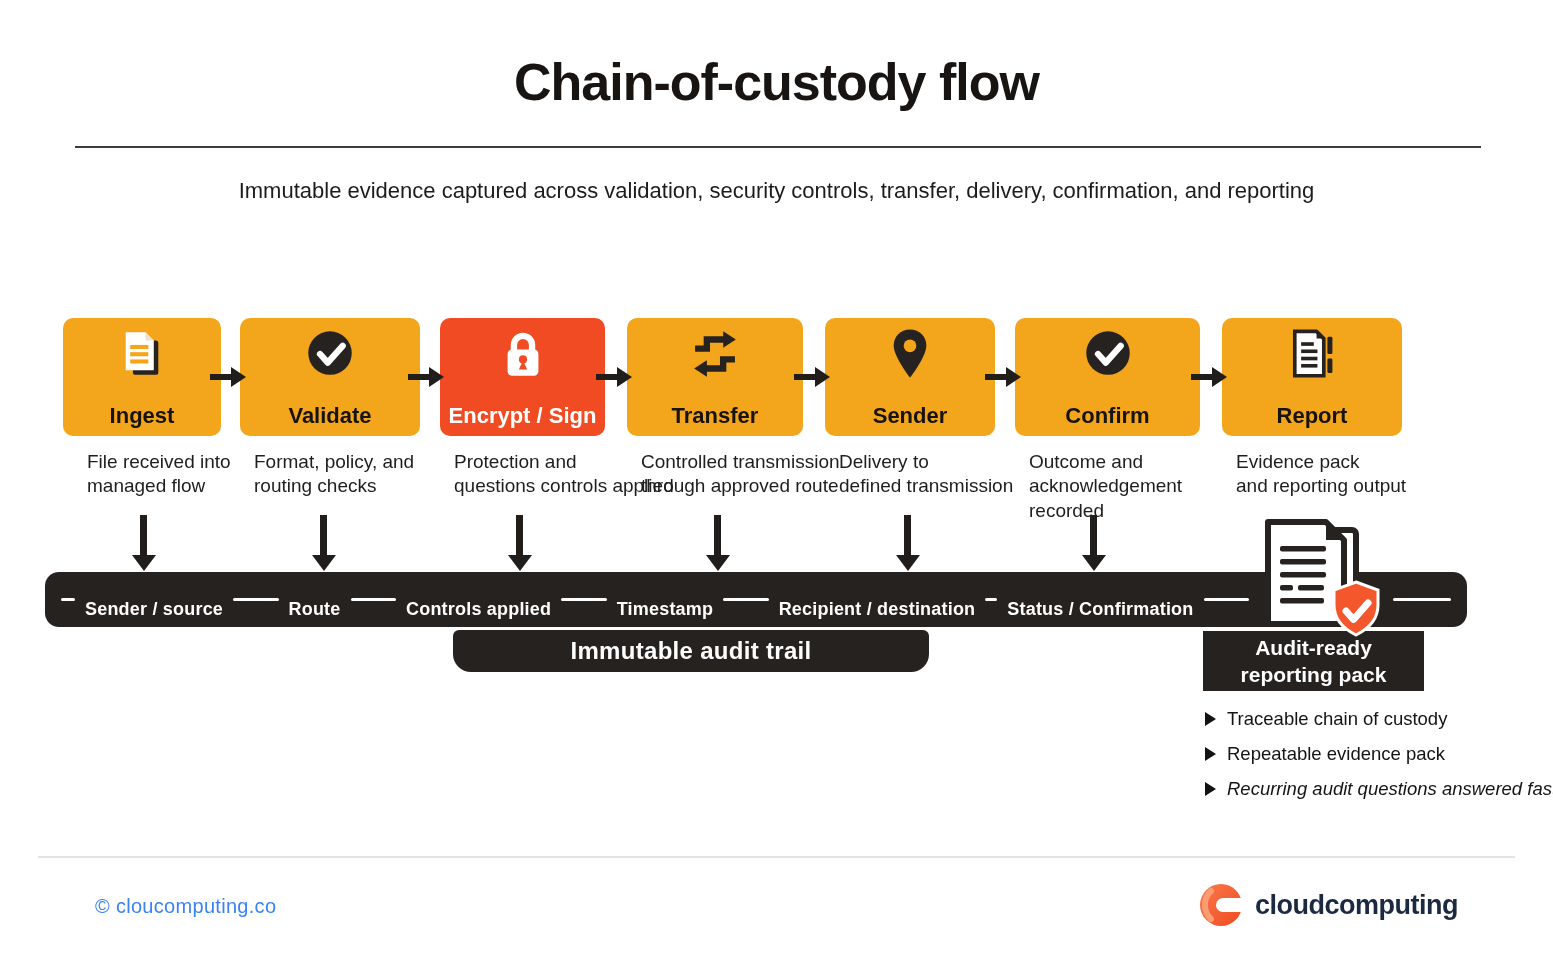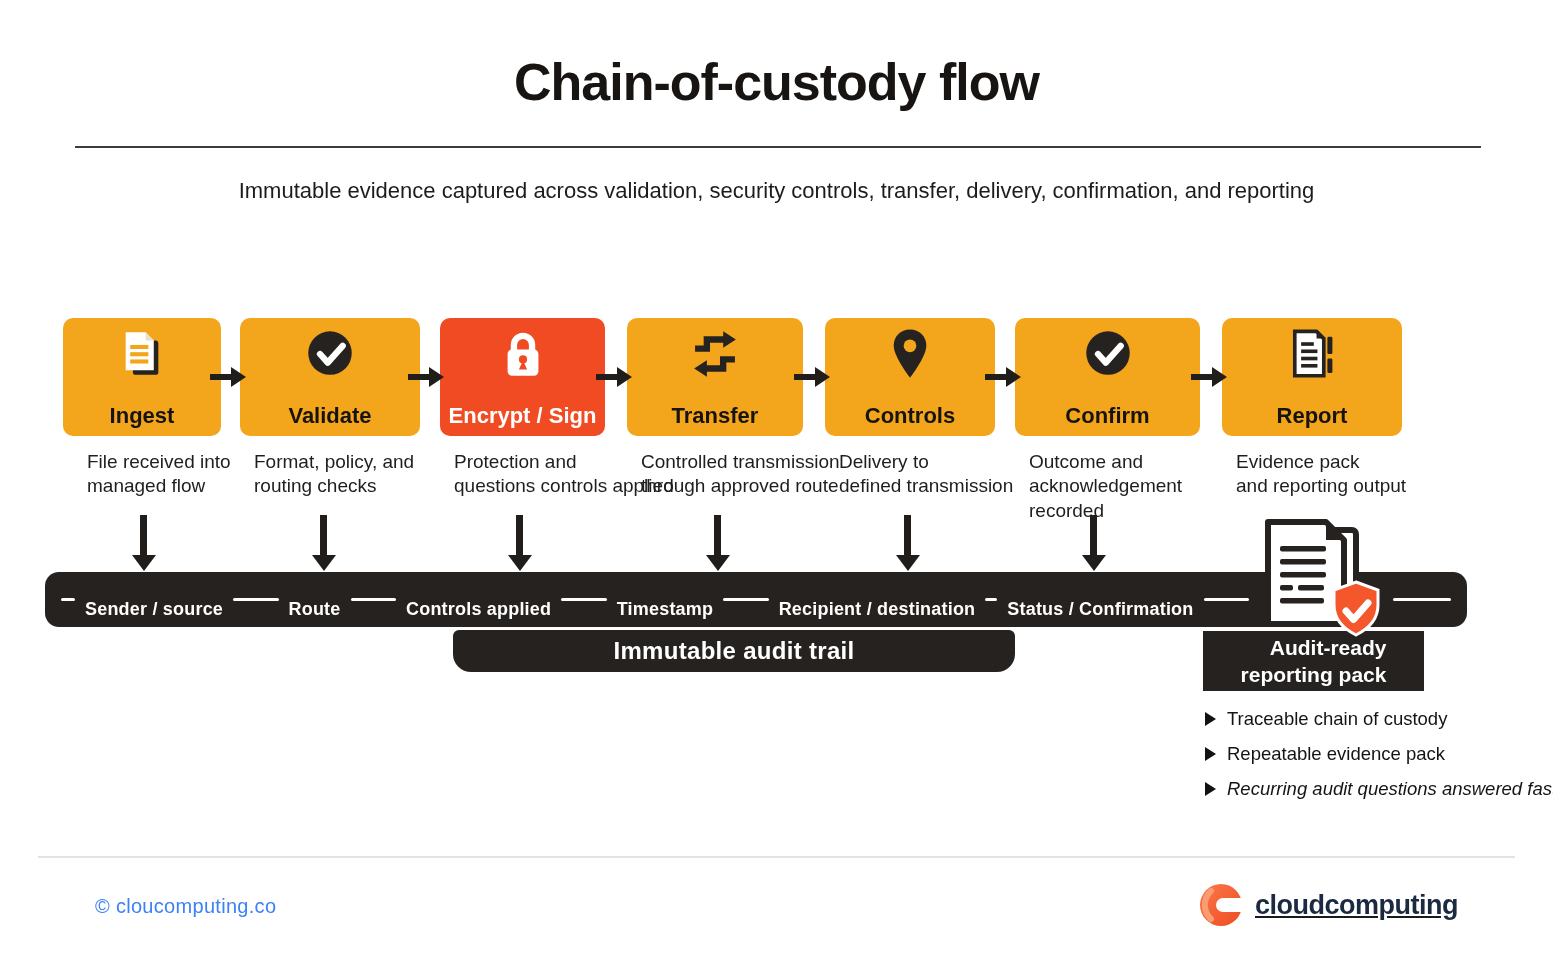--- a/index.html
+++ b/index.html
@@ -63,43 +63,43 @@
   }
   .bar-label{color:#fff;font-weight:700;font-size:18px;white-space:nowrap;letter-spacing:.2px;margin-top:20px;}
   .bar-dash{height:3px;background:#fff;border-radius:2px;margin:0 10px;}
   .bar-dash.lead{width:14px;margin-left:0;}
   .bar-dash.grow{flex:1;min-width:24px;}
   .bar-dash.short{width:12px;}
   .bar-dash.end{width:58px;margin-right:0;}
   .bar-spacer{width:124px;flex:none;}
   
   .audit-trail-label{
-    position:absolute;left:453px;top:630px;width:562px;height:42px;background:var(--dark);
+    position:absolute;left:453px;top:630px;width:476px;height:42px;background:var(--dark);
     border-radius:6px 6px 18px 18px;display:flex;align-items:center;justify-content:center;
     color:#fff;font-weight:700;font-size:24px;letter-spacing:.3px;
   }
   
   .pack-icon{position:absolute;left:1256px;top:518px;z-index:3;}
   .pack-title{
     position:absolute;left:1203px;top:631px;width:221px;height:60px;background:var(--dark);
-    color:#fff;font-weight:700;font-size:21px;line-height:1.3;text-align:right;
+    color:#fff;font-weight:700;font-size:21px;line-height:1.3;text-align:center;
     display:flex;align-items:center;justify-content:center;white-space:pre-line;z-index:2;
   }
   .pack-bullets{position:absolute;left:1205px;top:708px;}
   .bullet{display:flex;align-items:center;margin-bottom:13px;}
   .bullet-tri{
     width:0;height:0;flex:none;margin-right:11px;
     border-left:11px solid #121212;border-top:7px solid transparent;border-bottom:7px solid transparent;
   }
   .bullet-text{font-size:18.5px;color:#141414;white-space:nowrap;}
   .bullet.italic .bullet-text{font-style:italic;}
   
   .footer-rule{position:absolute;left:38px;right:38px;top:856px;height:2px;background:#dfe5e6;}
   .copyright{position:absolute;left:95px;top:895px;font-size:20px;color:#3b82f6;letter-spacing:.3px;}
-  .brand{position:absolute;left:1199px;top:883px;display:flex;align-items:center;text-decoration:underline;}
+  .brand{position:absolute;left:1199px;top:883px;display:flex;align-items:center;}
   .logo-c{width:44px;height:44px;display:inline-block;margin-right:12px;}
   .brand-name{font-size:27px;font-weight:700;color:#1b2a41;letter-spacing:-.5px;}
 </style>
 </head>
 <body>
 
 <div class="canvas">
 
   <h1 class="title">Chain-of-custody flow</h1>
   <div class="title-rule"></div>
@@ -170,21 +170,21 @@
   </div>
 
   <div class="step s5">
     <div class="box">
       <span class="box-icon">
         <svg width="58" height="58" viewBox="0 0 64 64">
           <path d="M32 5 c-10.5 0 -18 8 -18 17.5 C14 35 32 58 32 58 s18 -23 18 -35.5 C50 13 42.5 5 32 5 z" style="fill:var(--dark)"></path>
           <circle cx="32" cy="23" r="7" style="fill:var(--amber)"></circle>
         </svg>
       </span>
-      <span class="box-label">Controls</span>
+      <span class="box-label">Sender</span>
     </div>
     <p class="desc">Delivery to
 defined transmission</p>
   </div>
 
   <div class="step s7">
     <div class="box">
       <span class="box-icon">
         <svg width="58" height="58" viewBox="0 0 64 64">
           <path d="M13 7 h24 l8 8 v41 h-32 z" style="fill:#ffffff;stroke:var(--dark);stroke-width:4"></path>

